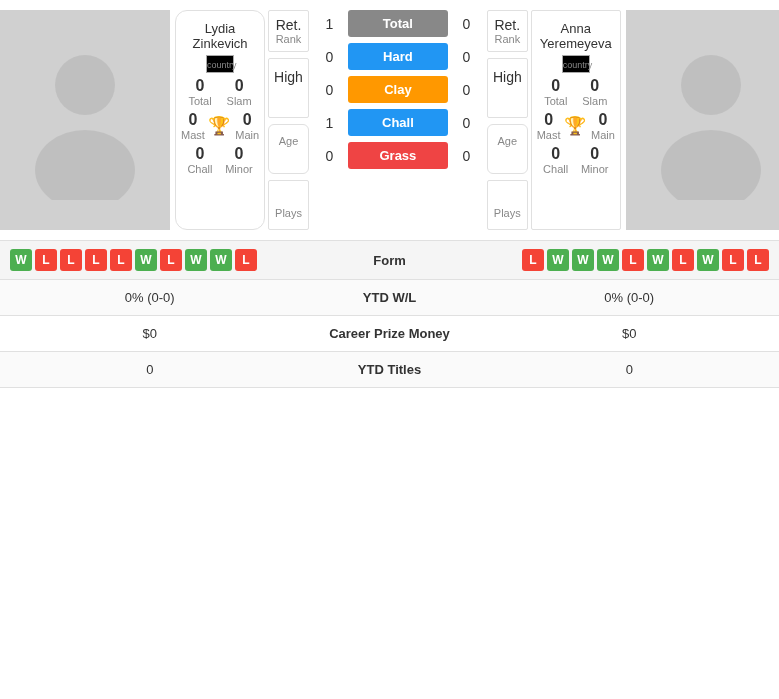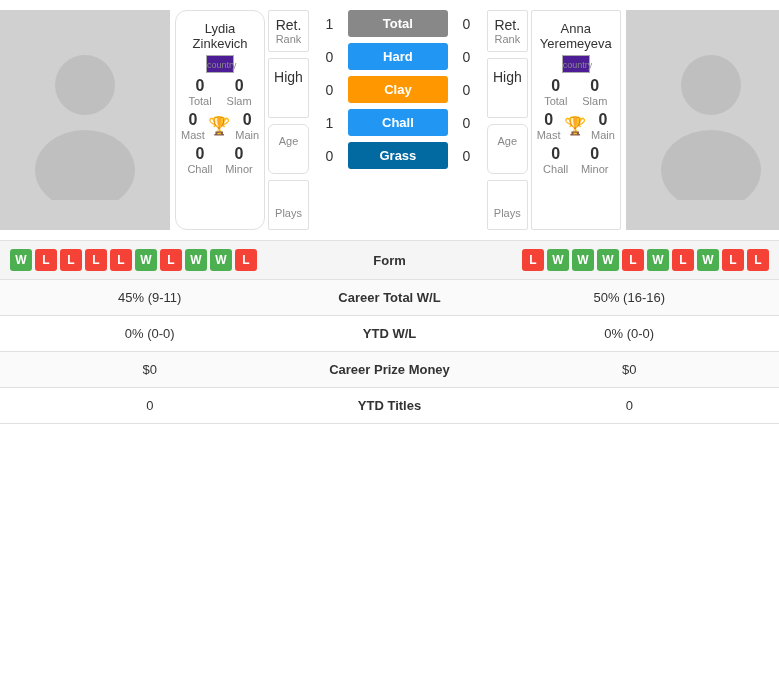--- a/index.html
+++ b/index.html
@@ -40,34 +40,34 @@
     }
 
     .trophy-icon {
       color: #DAA520;
       font-size: 18px;
     }
 
     .country-flag-img {
       width: 28px;
       height: 18px;
-      background: #4c1d95;
+      background: #000000;
       border: 1px solid #aaa;
       display: inline-block;
       font-size: 9px;
       text-align: center;
       line-height: 18px;
       color: #666;
     }
 
     .btn-total { background: #888; color: white; font-size:13px; font-weight:bold; padding:4px 12px; border-radius:3px;}
     .btn-hard { background: #2196F3; }
     .btn-clay { background: #FF9800; }
     .btn-indoor { background: #2196F3; }
-    .btn-grass { background: #0369a1; }
+    .btn-grass { background: #ef4444; }
 
     
     .bottom-stats {
       background: #fff;
       border-top: 1px solid #e0e0e0;
     }
 
     .form-row {
       display: flex;
       align-items: center;
@@ -487,25 +487,20 @@
           <span class="badge badge-w">W</span>
           <span class="badge badge-l">L</span>
           <span class="badge badge-w">W</span>
           <span class="badge badge-l">L</span>
           <span class="badge badge-l">L</span>
         </div>
     </div>
 
     <div id="stat-rows-container">
         <div class="stat-comparison-row">
-          <div class="stat-value-left">45% (9-11)</div>
-          <div class="stat-name-center">Career Total W/L</div>
-          <div class="stat-value-right">50% (16-16)</div>
-        </div>
-        <div class="stat-comparison-row">
           <div class="stat-value-left">0% (0-0)</div>
           <div class="stat-name-center">YTD W/L</div>
           <div class="stat-value-right">0% (0-0)</div>
         </div>
         <div class="stat-comparison-row">
           <div class="stat-value-left">$0</div>
           <div class="stat-name-center">Career Prize Money</div>
           <div class="stat-value-right">$0</div>
         </div>
         <div class="stat-comparison-row">

